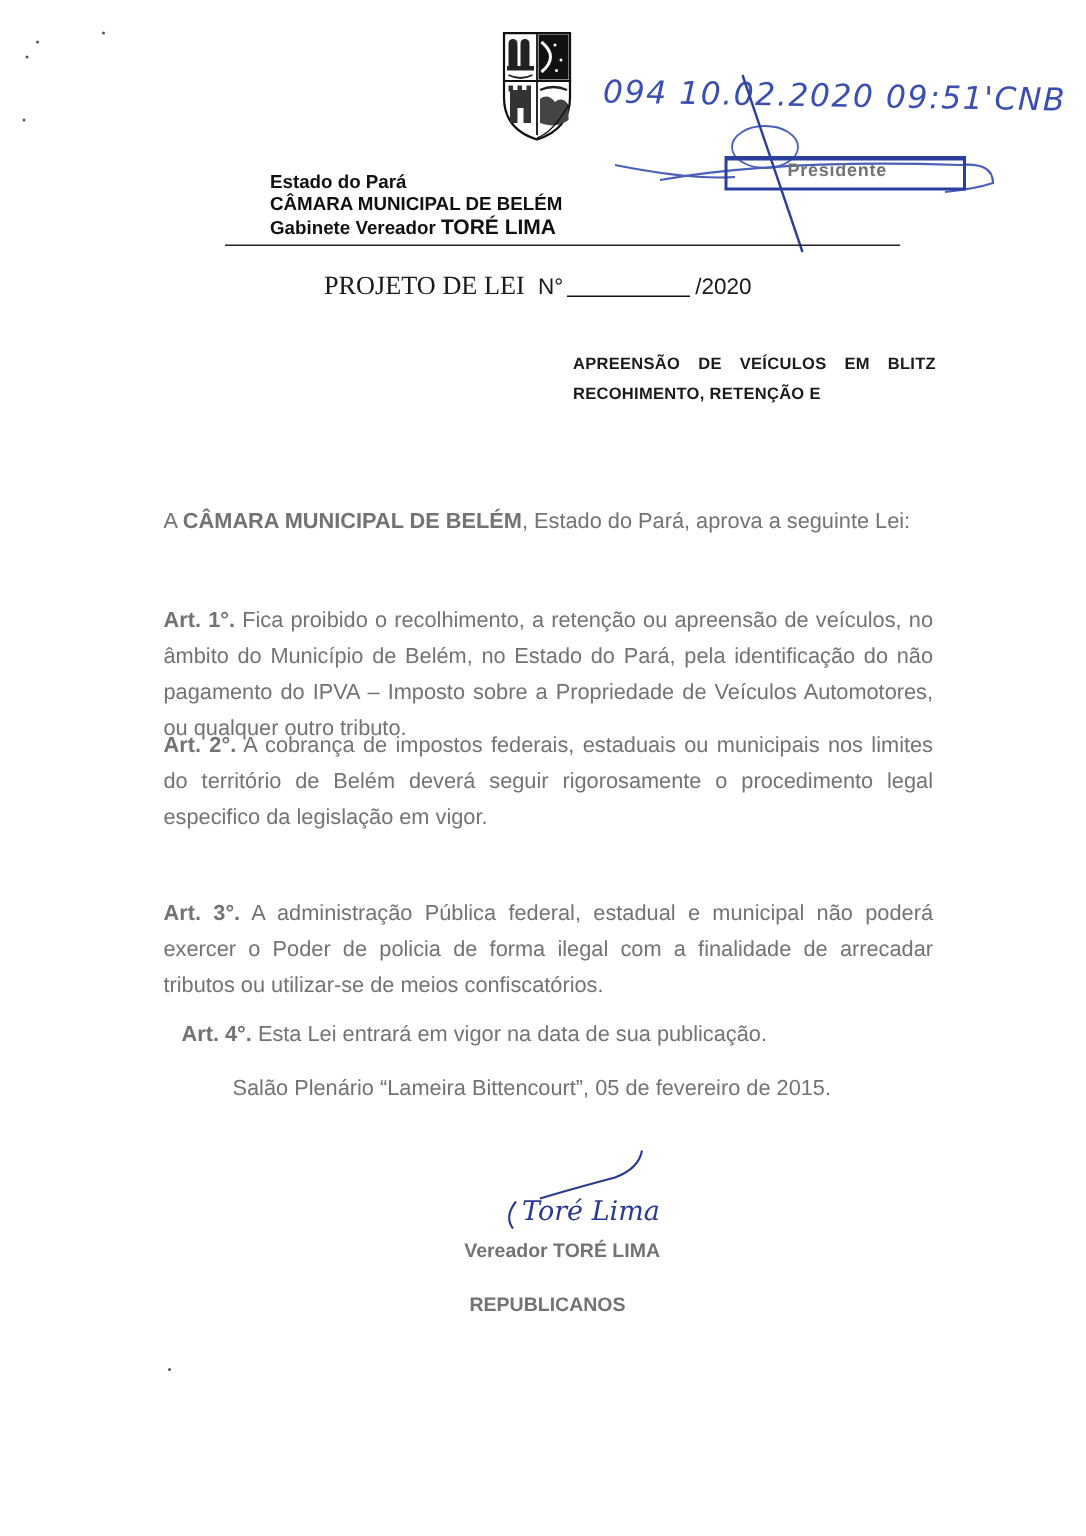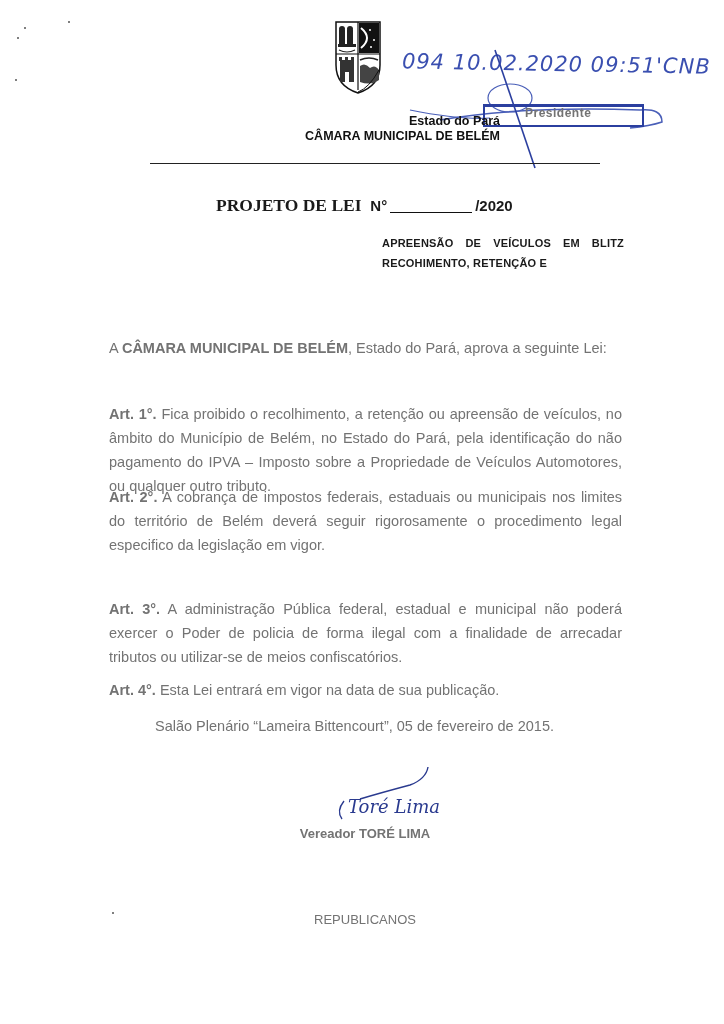--- a/index.html
+++ b/index.html
@@ -7,45 +7,45 @@
     .abs { position: absolute; }
 
     .speck { position: absolute; width: 2px; height: 2px; background: #555; border-radius: 1px; }
 
     .crest { left: 333px; top: 20px; width: 50px; height: 75px; }
     .stamp-line { left: 402px; top: 52px; color: #3a4fb0; font-family: "DejaVu Sans", sans-serif; font-size: 21px; letter-spacing: 1px; transform: rotate(1deg); white-space: nowrap; font-style: italic; }
     .stamp-box { left: 483px; top: 104px; width: 157px; height: 18px; border: 2px solid #2b3f9f; border-top-width: 3px; }
     .stamp-box-label { position: absolute; left: 40px; top: -1px; font-weight: bold; font-size: 12px; color: #737373; letter-spacing: 0.5px; }
     .stamp-svg { left: 400px; top: 40px; width: 300px; height: 130px; }
 
-    .header-block { left: 180px; top: 114px; width: 320px; text-align: right; font-weight: bold; font-size: 12.5px; line-height: 15px; color: #111; }
+    .header-block { left: 180px; top: 114px; width: 320px; text-align: left; font-weight: bold; font-size: 12.5px; line-height: 15px; color: #111; }
     .header-block .big { font-size: 14px; }
     .header-rule { left: 150px; top: 163px; width: 450px; height: 0; border-top: 1.5px solid #222; }
 
-    .title { left: 216px; top: 195px; font-family: "Liberation Serif", serif; font-weight: bold; font-size: 17.5px; white-space: nowrap; }
+    .title { left: 216px; top: 180px; font-family: "Liberation Serif", serif; font-weight: normal; font-size: 17.5px; white-space: nowrap; }
     .title .num { font-family: "Liberation Sans", sans-serif; font-size: 15px; }
     .title .blank { display: inline-block; width: 82px; border-bottom: 1.5px solid #111; margin: 0 3px; vertical-align: -2px; }
 
     .ementa { left: 382px; top: 233px; width: 242px; font-weight: bold; font-size: 11px; line-height: 20px; text-align: justify; text-align-last: justify; letter-spacing: 0.2px; }
     .ementa div { text-align: justify; text-align-last: justify; }
     .ementa div:last-child { text-align-last: left; }
 
     .text { font-family: "Liberation Sans", sans-serif; font-size: 14.5px; color: #737373; }
     .preamble { left: 109px; top: 340px; white-space: nowrap; }
     .article { left: 109px; width: 513px; line-height: 24px; text-align: justify; }
     .art1 { top: 402px; }
     .art2 { top: 485px; }
     .art3 { top: 597px; }
-    .art4 { top: 678px; white-space: nowrap; }
+    .art4 { top: 678px; white-space: nowrap; margin-left: 12px; }
     .b { font-weight: bold; }
     .place-date { left: 155px; top: 718px; white-space: nowrap; }
 
     .signature { left: 330px; top: 765px; width: 150px; height: 60px; }
-    .signer { left: 290px; top: 826px; width: 150px; text-align: center; font-weight: bold; font-size: 13px; }
-    .party { left: 290px; top: 912px; width: 150px; text-align: center; font-size: 13px; }
+    .signer { left: 290px; top: 826px; width: 150px; text-align: right; font-weight: bold; font-size: 13px; }
+    .party { left: 290px; top: 862px; width: 150px; text-align: center; font-size: 13px; font-weight: bold; }
   </style>
 </head>
 <body>
 
 <span class="speck" style="left:68px;top:21px;"></span>
 <span class="speck" style="left:24px;top:27px;"></span>
 <span class="speck" style="left:17px;top:37px;"></span>
 <span class="speck" style="left:15px;top:79px;"></span>
 <span class="speck" style="left:112px;top:912px;"></span>
 
@@ -81,20 +81,21 @@
   <ellipse cx="110" cy="58" rx="22" ry="14" stroke="#4a5fb8" stroke-width="1.2" fill="none"></ellipse>
   <line x1="95" y1="10" x2="135" y2="128" stroke="#2b3f9f" stroke-width="1.6"></line>
 </svg>
 <div class="abs stamp-box">
   <span class="stamp-box-label">Presidente</span>
 </div>
 
 <div class="abs header-block">
   <div>Estado do Pará</div>
   <div>CÂMARA MUNICIPAL DE BELÉM</div>
+  <div><span>Gabinete Vereador </span><span class="big">TORÉ LIMA</span></div>
 </div>
 <div class="abs header-rule"></div>
 
 <div class="abs title">
   <span>PROJETO DE LEI</span>&nbsp;
   <span class="num">N°</span><span class="blank"></span><span class="num">/2020</span>
 </div>
 
 <div class="abs ementa">
   <div>APREENSÃO DE VEÍCULOS EM BLITZ</div>

